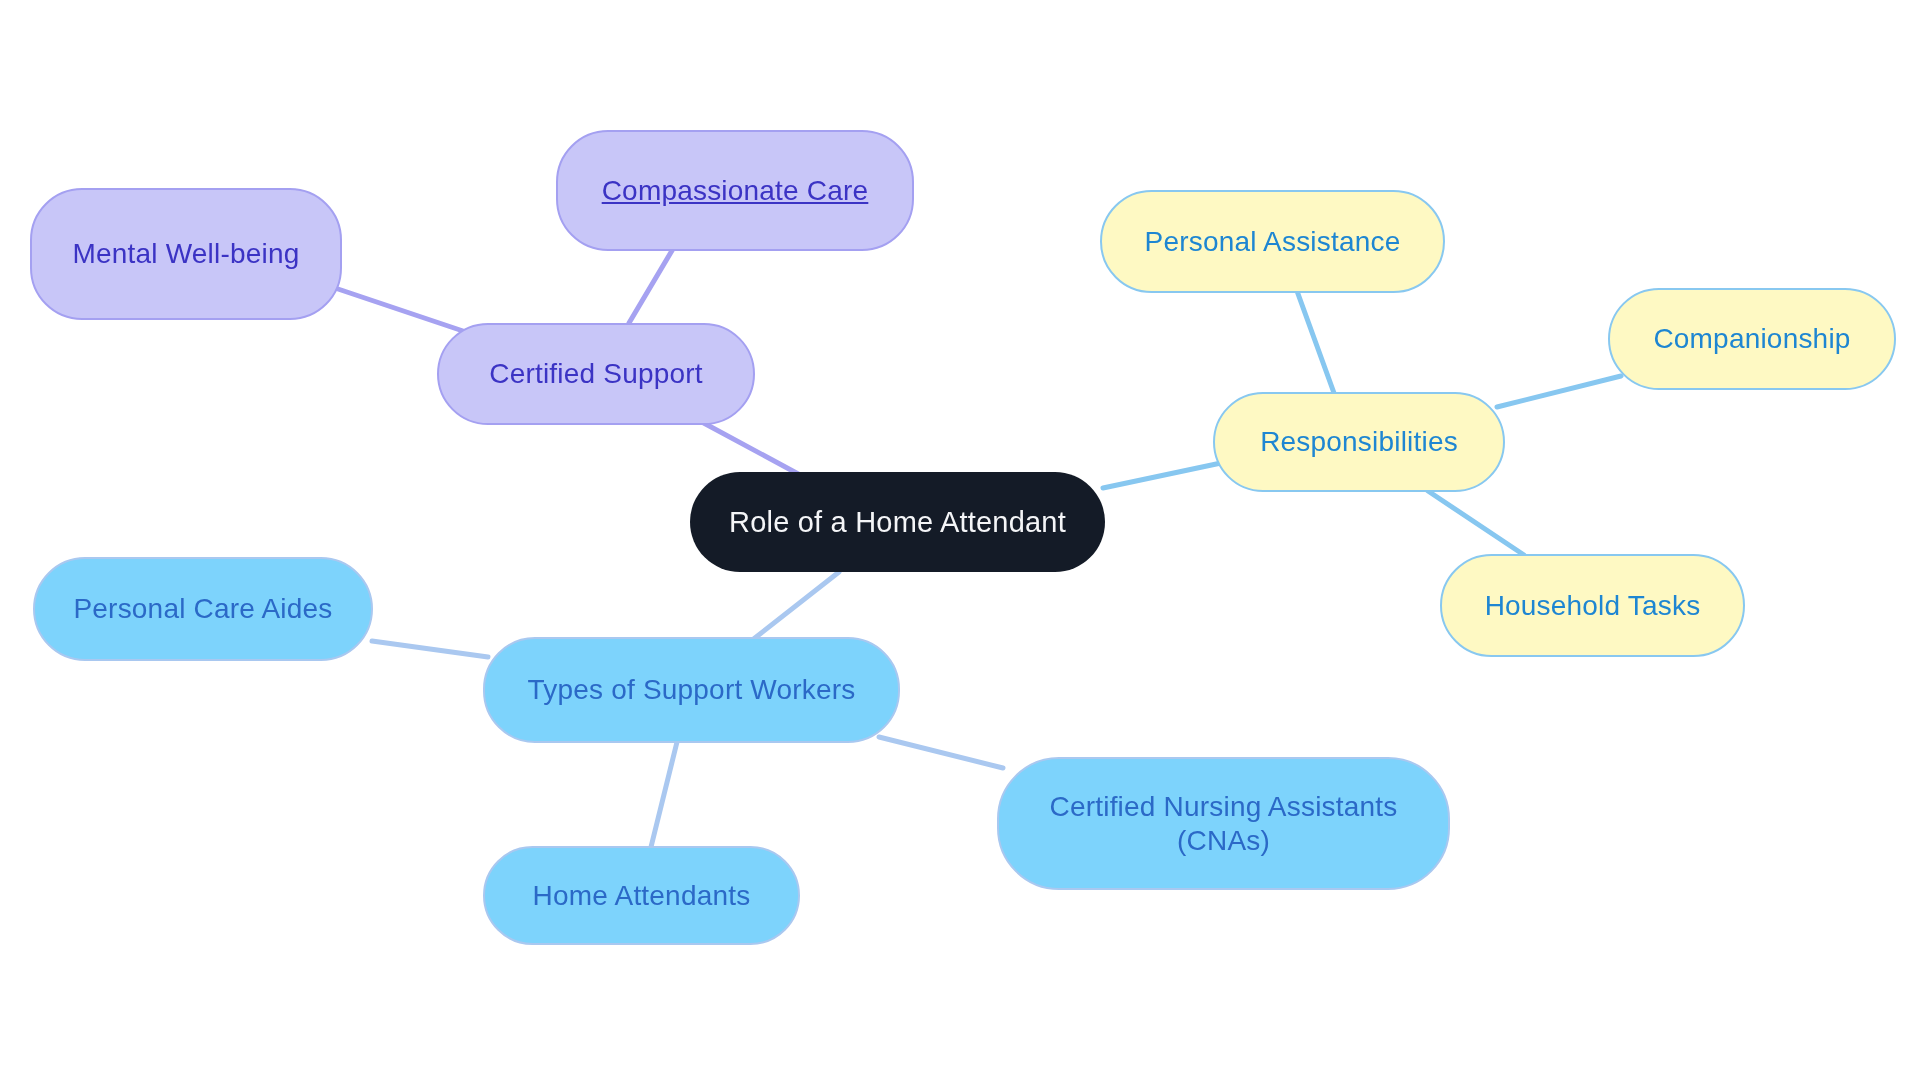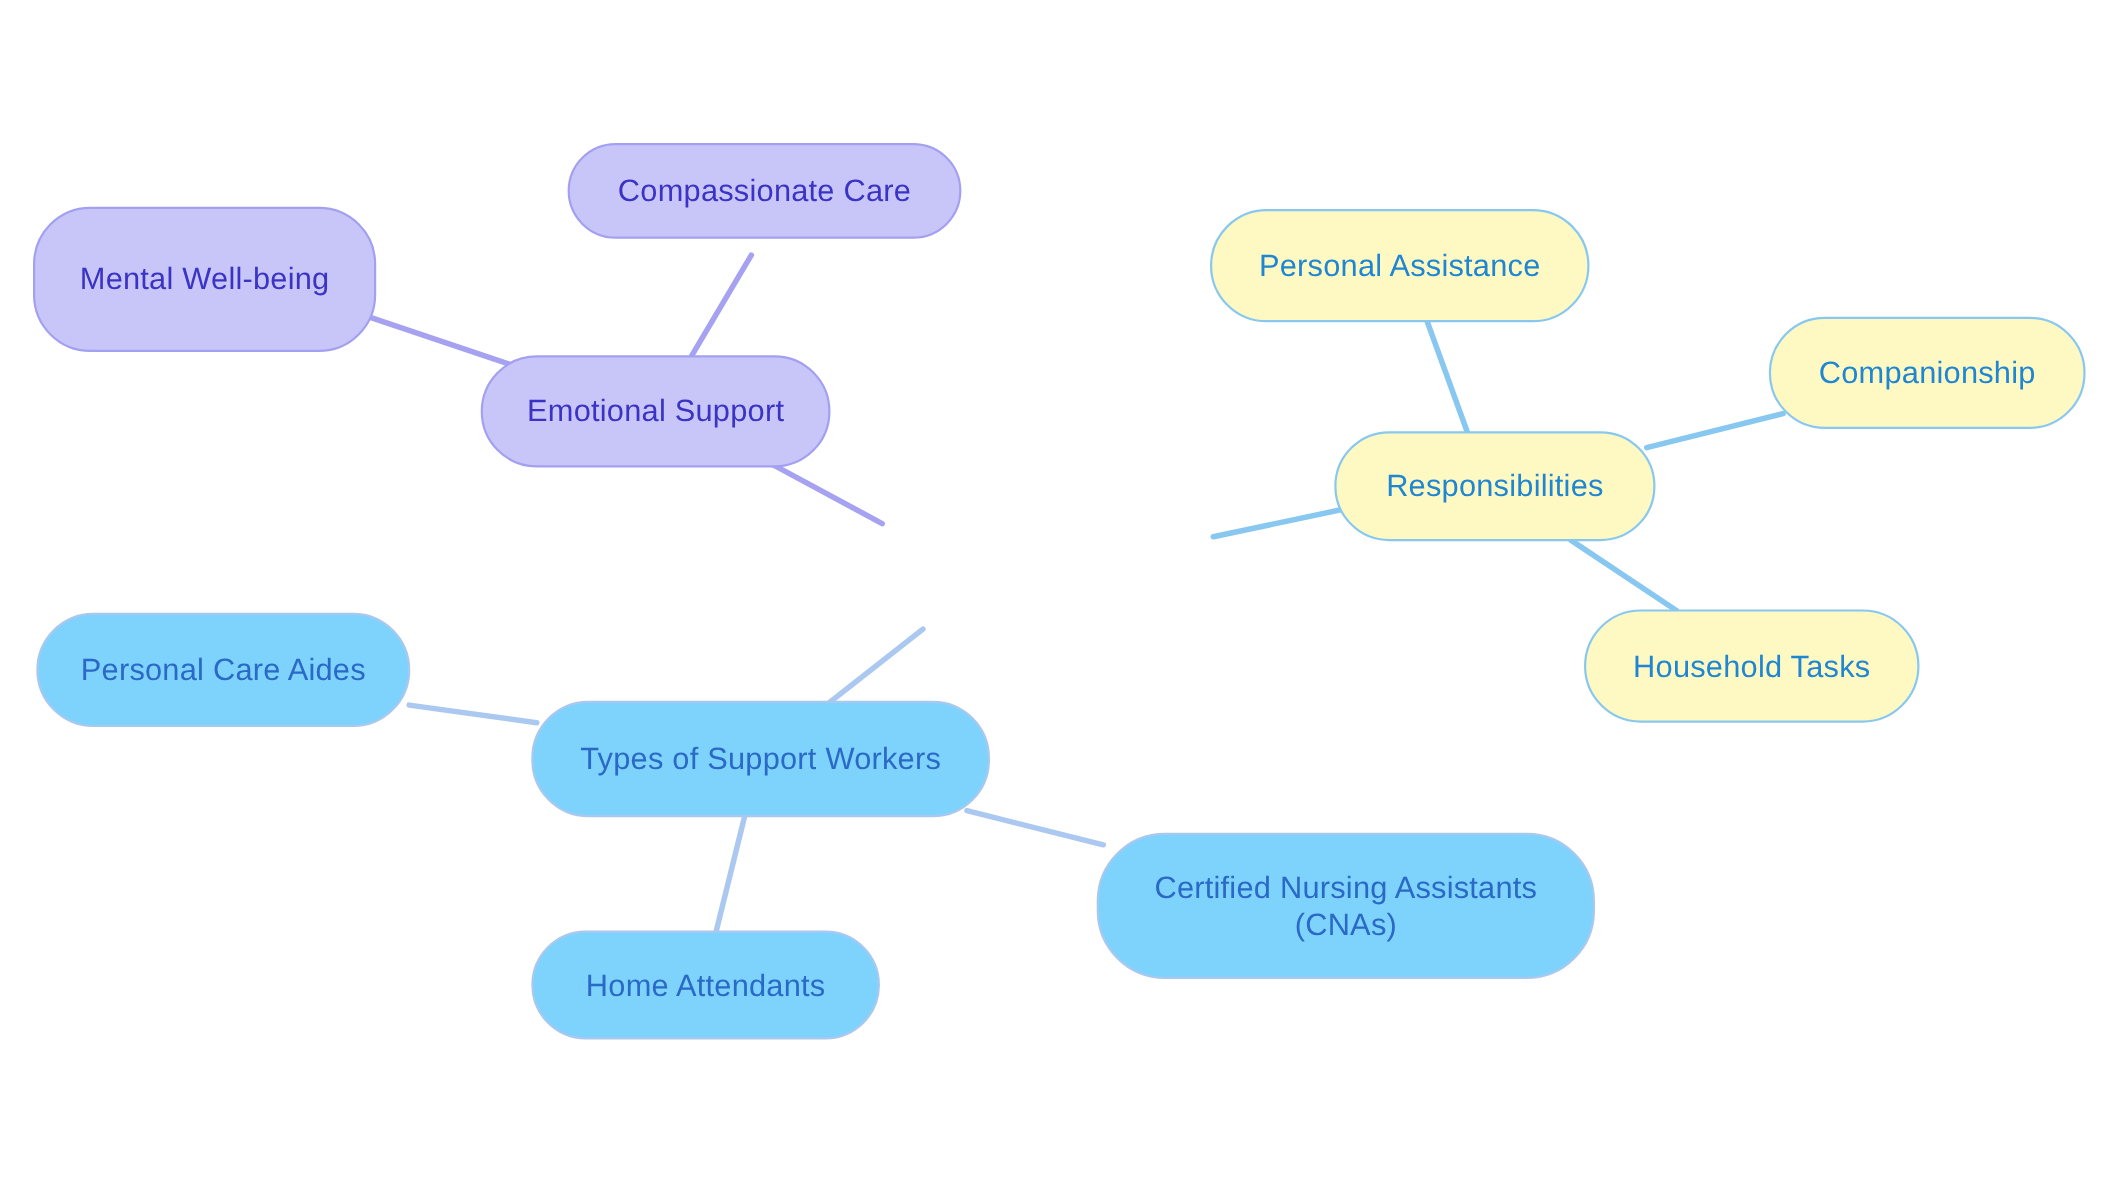--- a/index.html
+++ b/index.html
@@ -57,21 +57,21 @@
   .node-pale {
     background: #7dd3fc;
     border: 2px solid #a9c8f0;
     color: #2b69c7;
     border-radius: 52px;
   }
   
   #n-root                 { left: 690px;  top: 472px; width: 415px; height: 100px; }
   #n-emotional-support    { left: 437px;  top: 323px; width: 318px; height: 102px; }
   #n-mental-well-being    { left: 30px;   top: 188px; width: 312px; height: 132px; }
-  #n-compassionate-care   { left: 516px;  top: 130px; width: 358px; height: 87px; }
+  #n-compassionate-care   { left: 556px;  top: 130px; width: 358px; height: 121px; text-decoration: underline; }
   #n-personal-assistance  { left: 1100px; top: 190px; width: 345px; height: 103px; }
   #n-companionship        { left: 1608px; top: 288px; width: 288px; height: 102px; }
   #n-responsibilities     { left: 1213px; top: 392px; width: 292px; height: 100px; }
   #n-household-tasks      { left: 1440px; top: 554px; width: 305px; height: 103px; }
   #n-personal-care-aides  { left: 33px;   top: 557px; width: 340px; height: 104px; }
   #n-types-support        { left: 483px;  top: 637px; width: 417px; height: 106px; }
   #n-home-attendants      { left: 483px;  top: 846px; width: 317px; height: 99px;  }
   #n-cnas                 { left: 997px;  top: 757px; width: 453px; height: 133px; border-radius: 62px; padding: 0 34px; align-items: center; }
   .node-label { pointer-events: none; }
 </style>
@@ -90,23 +90,26 @@
     <line x1="1297" y1="291" x2="1334" y2="393" stroke="#87c7f0" stroke-width="5" stroke-linecap="round"></line>
     <line x1="1497" y1="407" x2="1621" y2="376" stroke="#87c7f0" stroke-width="5" stroke-linecap="round"></line>
     <line x1="1428" y1="491" x2="1524" y2="555" stroke="#87c7f0" stroke-width="5" stroke-linecap="round"></line>
 
     <line x1="839" y1="572" x2="751" y2="641" stroke="#aac8f0" stroke-width="5" stroke-linecap="round"></line>
     <line x1="372" y1="641" x2="488" y2="657" stroke="#aac8f0" stroke-width="5" stroke-linecap="round"></line>
     <line x1="677" y1="742" x2="651" y2="847" stroke="#aac8f0" stroke-width="5" stroke-linecap="round"></line>
     <line x1="879" y1="737" x2="1003" y2="768" stroke="#aac8f0" stroke-width="5" stroke-linecap="round"></line>
   </svg>
 
+  <div id="n-root" class="node node-root">
+    <span class="node-label">Role of a Home Attendant</span>
+  </div>
 
   <div id="n-emotional-support" class="node node-purple">
-    <span class="node-label">Emotional Support</span>
+    <span class="node-label">Certified Support</span>
   </div>
   <div id="n-mental-well-being" class="node node-purple">
     <span class="node-label">Mental Well-being</span>
   </div>
   <div id="n-compassionate-care" class="node node-purple">
     <span class="node-label">Compassionate Care</span>
   </div>
 
   <div id="n-responsibilities" class="node node-sky">
     <span class="node-label">Responsibilities</span>

